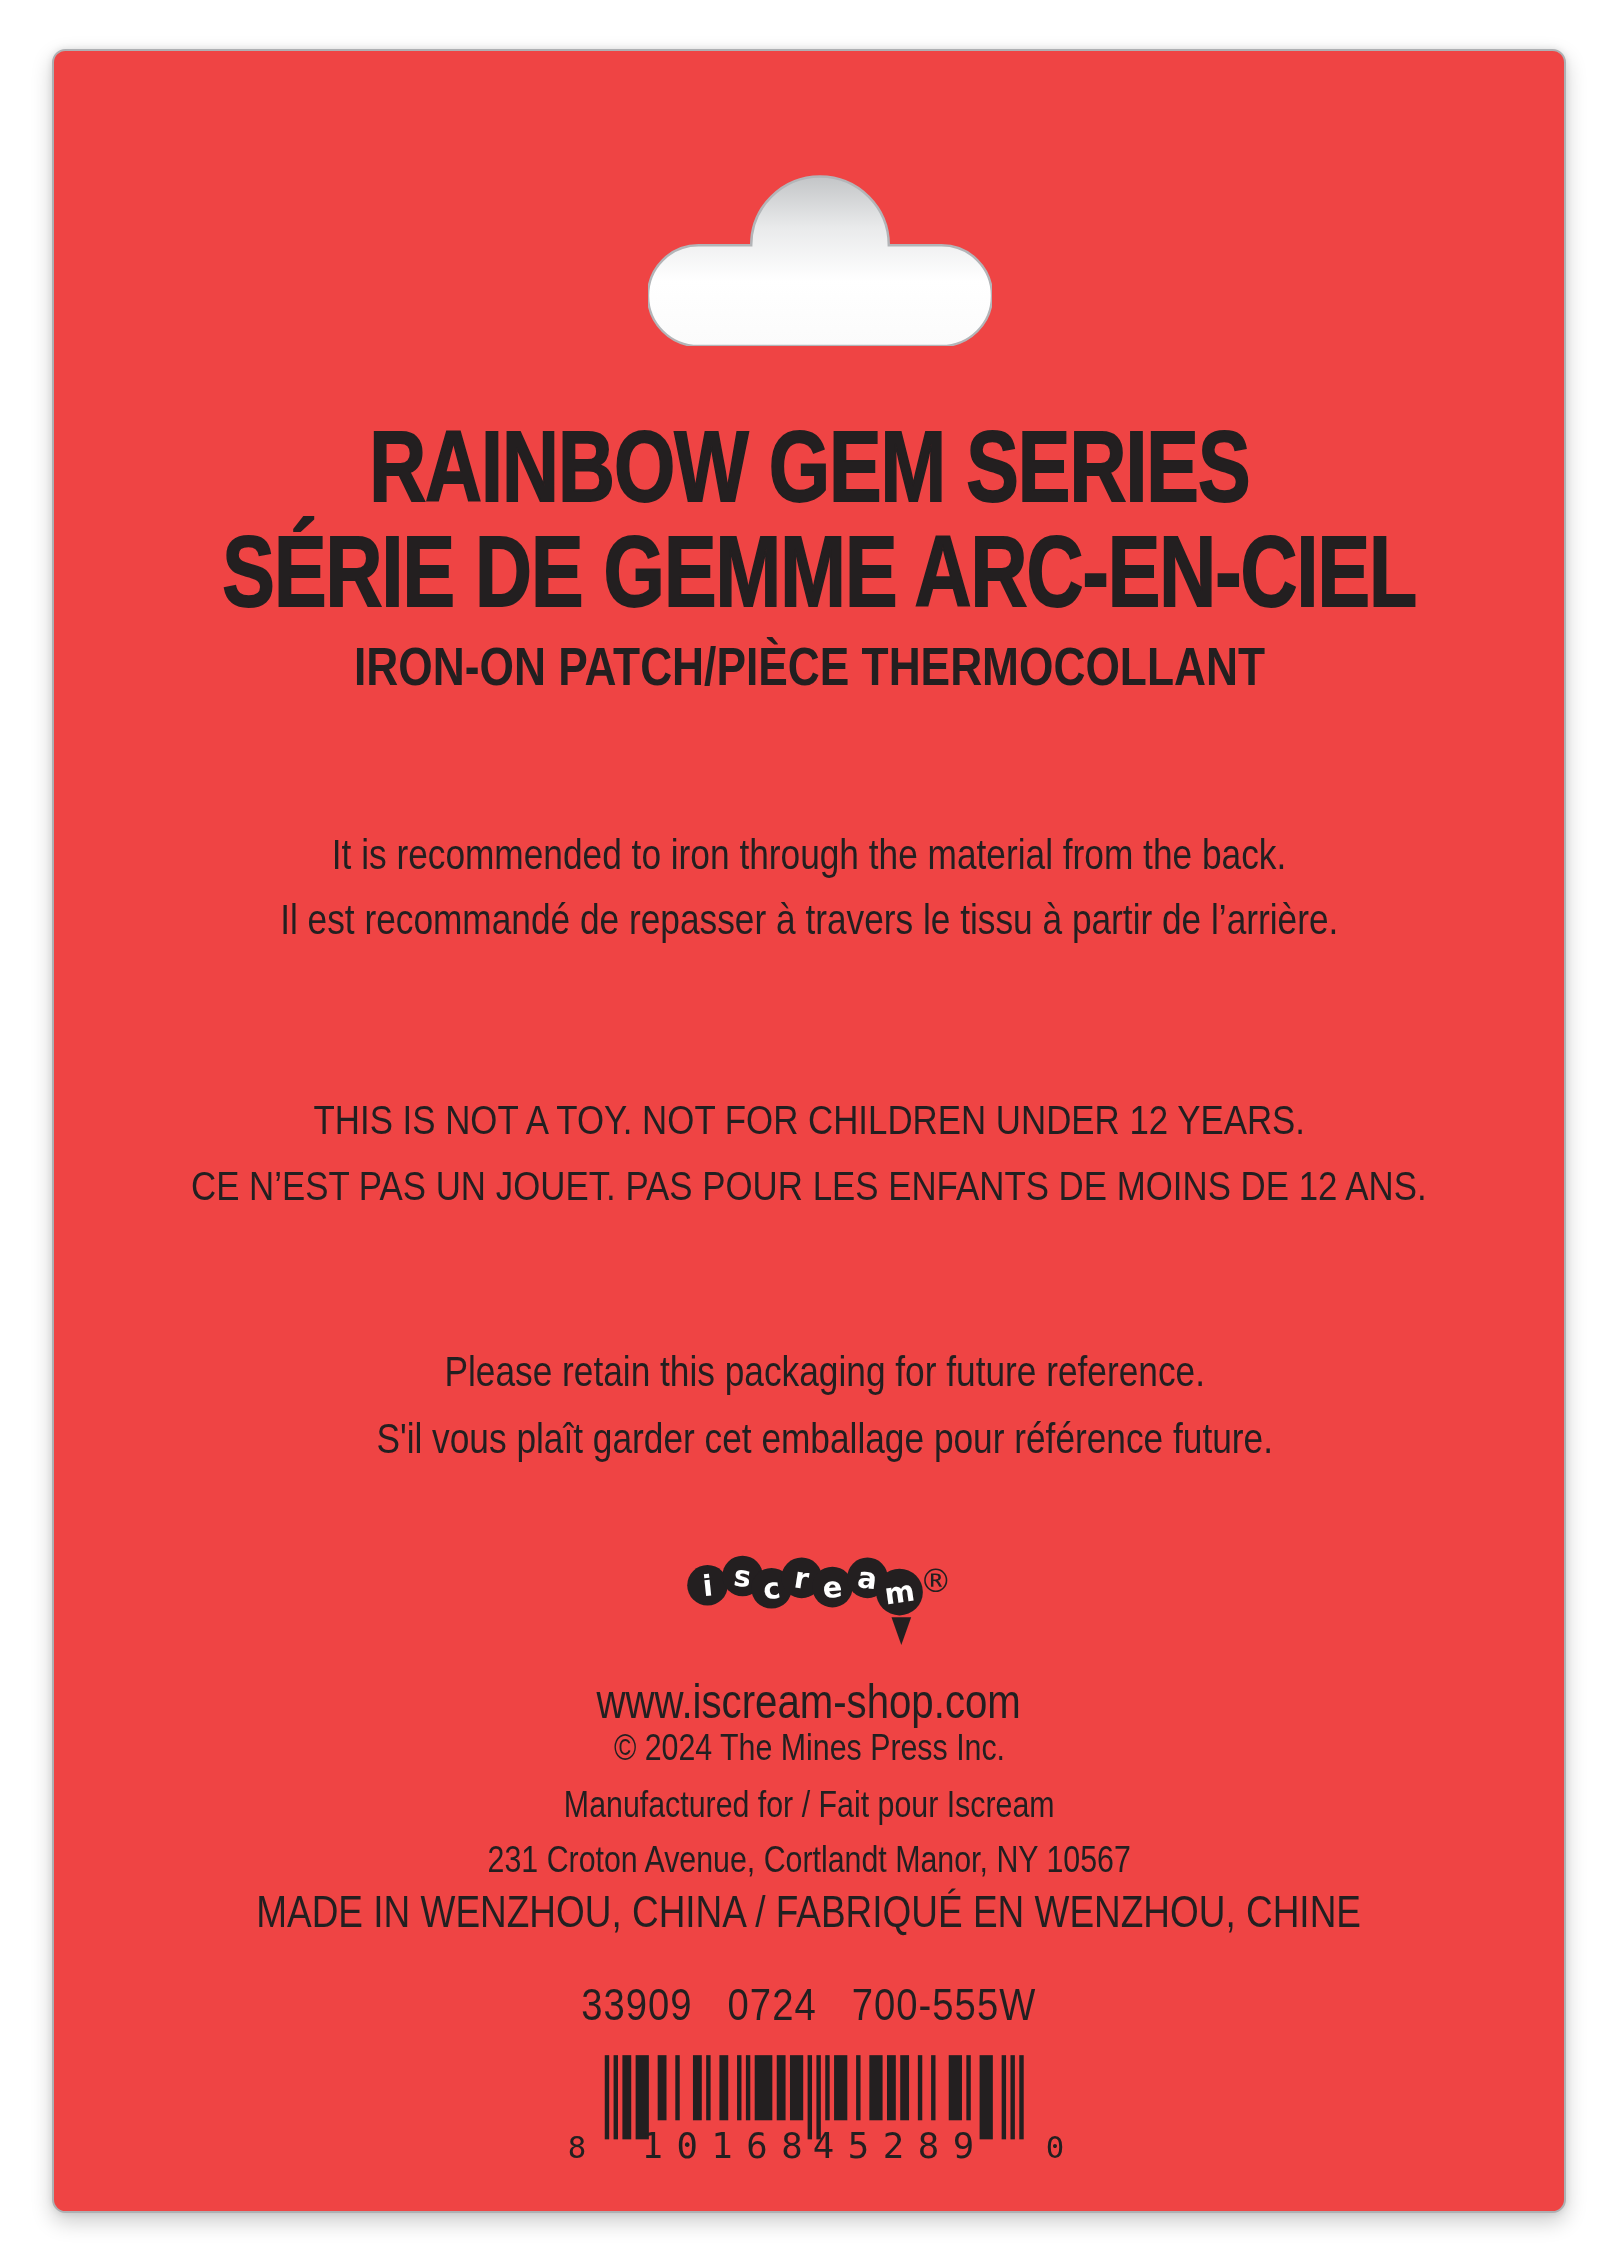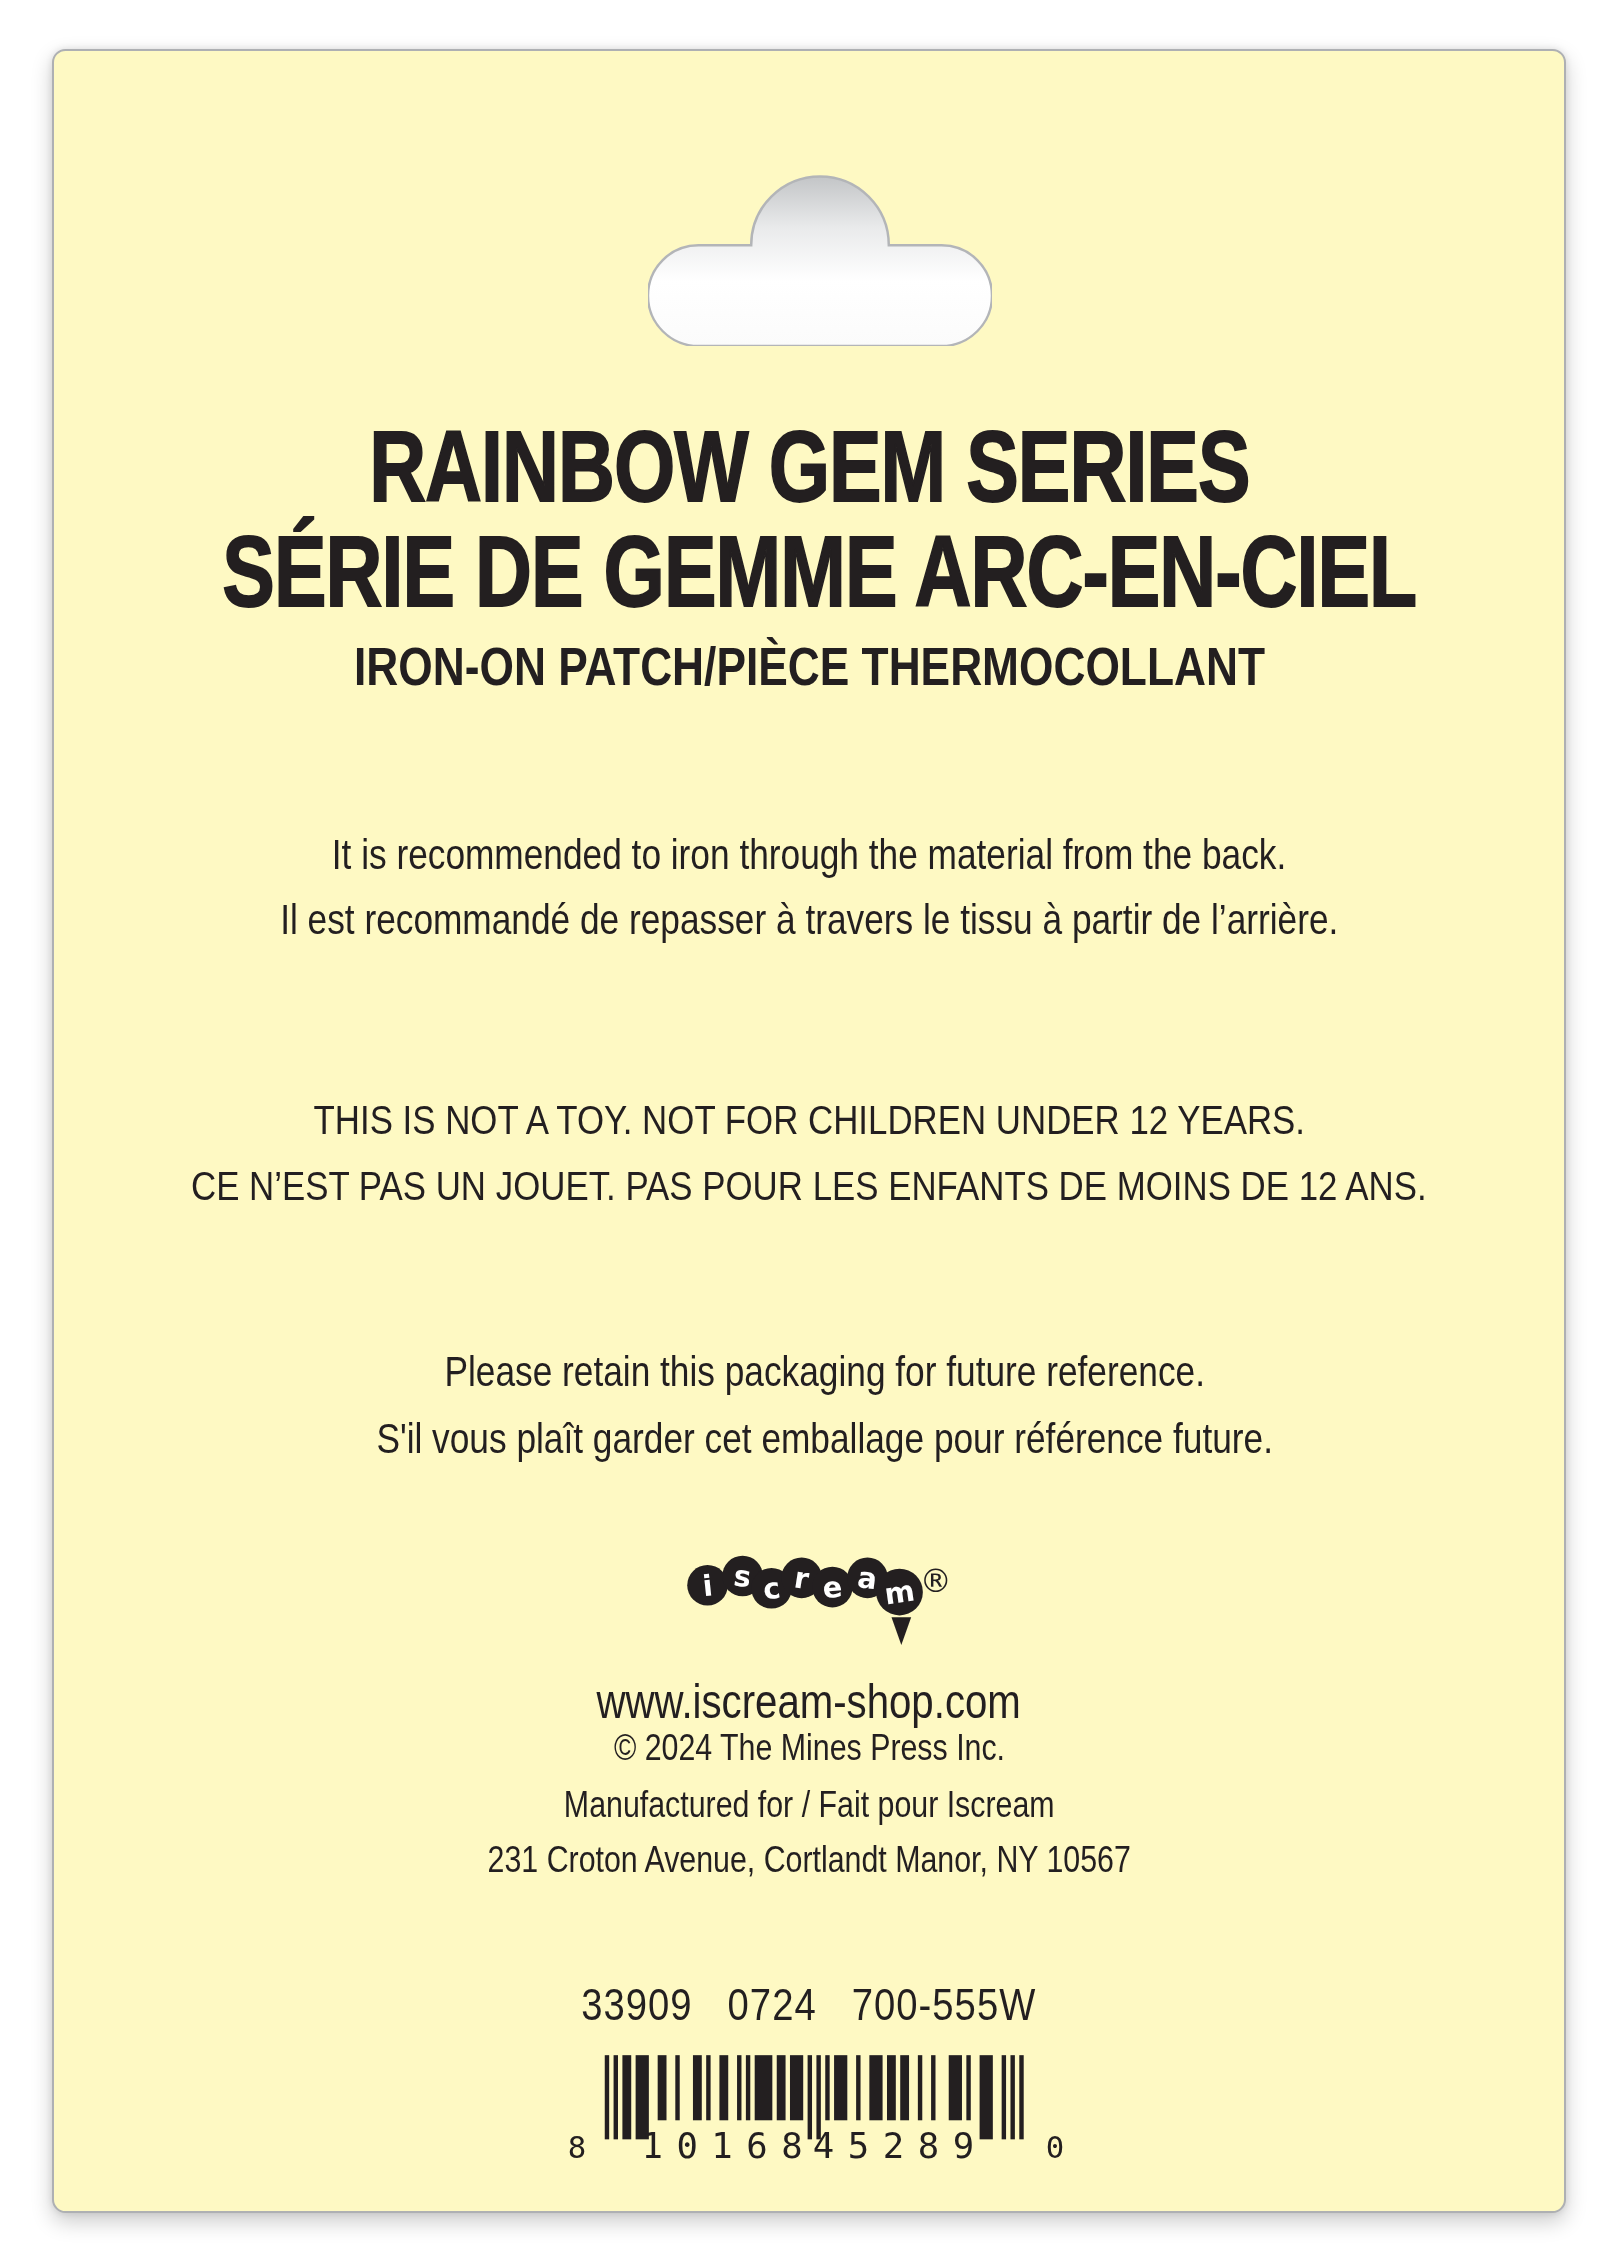--- a/index.html
+++ b/index.html
@@ -1,19 +1,19 @@
 <!DOCTYPE html>
 <html style="font-size:9.8px"><head>
 <meta charset="utf-8">
 <style>
   html,body{margin:0;padding:0;background:#ffffff;}
   body{width:1619px;height:2261px;position:relative;font-family:"Liberation Sans",sans-serif;color:#231f20;}
   .card{
     position:absolute;left:52px;top:49px;width:1514px;height:2164px;
-    background:#fef9c3;border:2.5px solid #aeb0b3;border-radius:13.5px;box-sizing:border-box;
+    background:#ef4444;border:2.5px solid #aeb0b3;border-radius:13.5px;box-sizing:border-box;
     box-shadow:0 8.6px 21px rgba(0,0,0,.20), 0 0 7.4px rgba(0,0,0,.10);
   }
   .line{position:absolute;left:0;right:0;text-align:center;white-space:nowrap;}
   .line > span{display:inline-block;transform-origin:50% 50%;white-space:pre;}
 
   .title{font-weight:700;font-size:101px;line-height:104px;letter-spacing:-1.2px;
          -webkit-text-stroke:1.8px #231f20;}
   .title > span{transform:scaleX(0.78);}
   .subtitle{font-weight:700;font-size:54px;line-height:59px;}
   .subtitle > span{transform:scaleX(0.82);}
@@ -89,20 +89,21 @@
         <text x="360" y="85" class="logo-letter" transform="rotate(-8 360 68)">m</text>
       </g>
     <polygon points="347,109 379,109 363,154" fill="#231f20"></polygon>
     <text class="logo-reg" x="419" y="68">®</text>
   </svg>
 
   <div class="line addr www" style="top:1622px"><span>www.iscream-shop.com</span></div>
   <div class="line addr" style="top:1671px"><span>© 2024 The Mines Press Inc.</span></div>
   <div class="line addr" style="top:1728px"><span>Manufactured for / Fait pour Iscream</span></div>
   <div class="line addr" style="top:1783px"><span>231 Croton Avenue, Cortlandt Manor, NY 10567</span></div>
+  <div class="line made" style="top:1835px"><span>MADE IN WENZHOU, CHINA / FABRIQUÉ EN WENZHOU, CHINE</span></div>
 
   <div class="line codes" style="top:1928px"><span>33909   0724   700-555W</span></div>
 
   <svg class="barcode-svg" width="516" height="114" viewBox="0 0 840 185">
     <g id="barcode-bars">
         <rect x="81.00" y="0" width="7.18" height="137" fill="#231f20"></rect>
         <rect x="95.36" y="0" width="7.18" height="137" fill="#231f20"></rect>
         <rect x="109.72" y="0" width="14.36" height="137" fill="#231f20"></rect>
         <rect x="131.25" y="0" width="21.54" height="137" fill="#231f20"></rect>
         <rect x="167.15" y="0" width="14.36" height="106" fill="#231f20"></rect>

